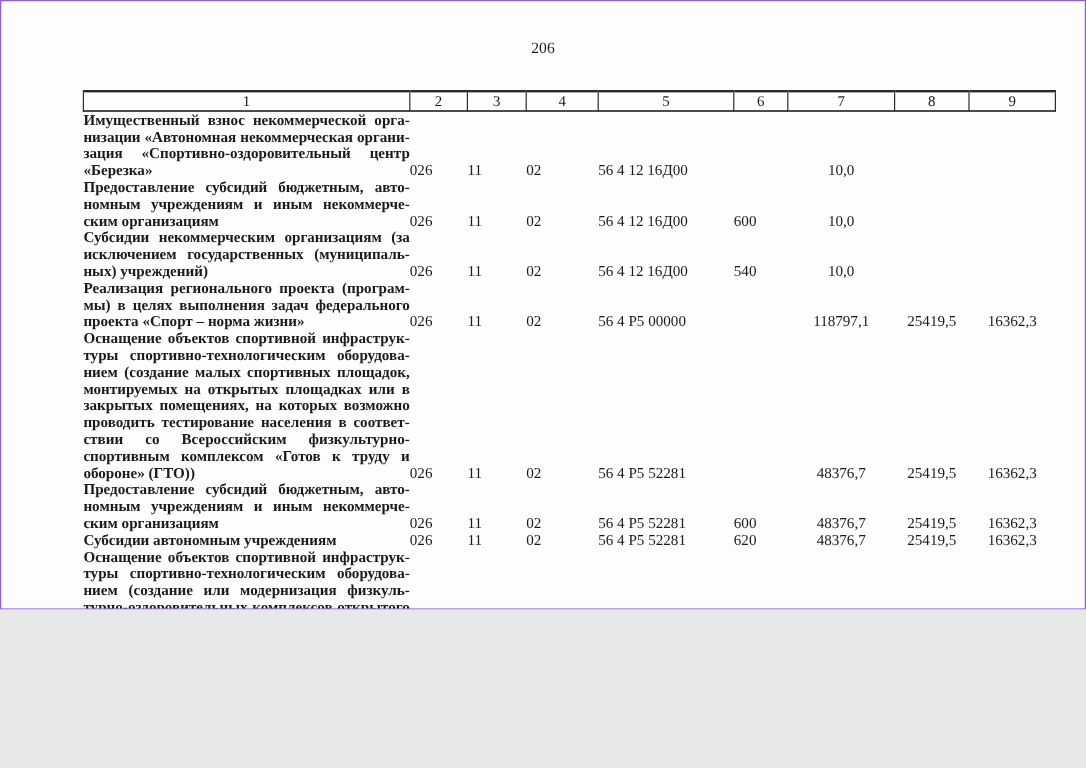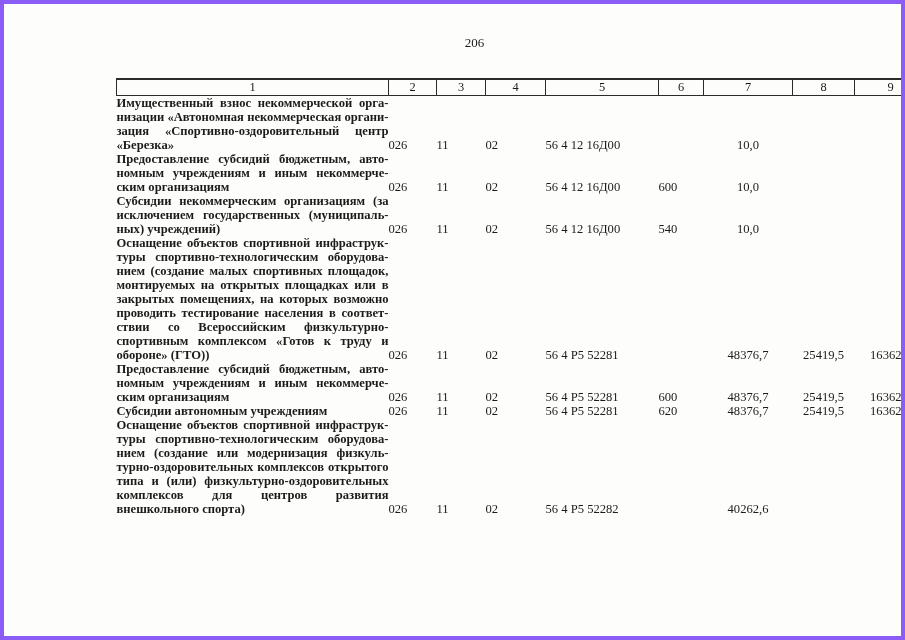--- a/index.html
+++ b/index.html
@@ -1,26 +1,25 @@
 <!DOCTYPE html>
 <html><head>
 <meta charset="utf-8">
 <style>
   html, body { margin: 0; padding: 0; background: #e8e8e8; }
   .page {
     width: 905px;
-    height: 640px;
+    height: 508px;
     box-sizing: border-box;
-    border: 4px solid #8b5cf6;
+    border: 1px solid #8b5cf6;
     background: #fdfdfb;
     font-family: "Liberation Serif", "DejaVu Serif", serif;
     color: #1b1b1b;
     position: relative;
     overflow: hidden;
-    padding-left: 44px;
   }
   .page-number {
     text-align: center;
     margin-top: 32px;
     font-size: 13px;
     line-height: 13px;
   }
   table.budget {
     border-collapse: collapse;
     table-layout: fixed;
@@ -112,20 +111,31 @@
           <td class="c2">026</td>
           <td class="c3">11</td>
           <td class="c4">02</td>
           <td class="c5">56 4 12 16Д00</td>
           <td class="c6">540</td>
           <td class="c7">10,0</td>
           <td class="c8"></td>
           <td class="c9"></td>
         </tr>
         <tr>
+          <td class="c1">Реализация регионального проекта (програм-мы) в целях выполнения задач федерального проекта «Спорт – норма жизни»</td>
+          <td class="c2">026</td>
+          <td class="c3">11</td>
+          <td class="c4">02</td>
+          <td class="c5">56 4 Р5 00000</td>
+          <td class="c6"></td>
+          <td class="c7">118797,1</td>
+          <td class="c8">25419,5</td>
+          <td class="c9">16362,3</td>
+        </tr>
+        <tr>
           <td class="c1">Оснащение объектов спортивной инфраструк-туры спортивно-технологическим оборудова-нием (создание малых спортивных площадок, монтируемых на открытых площадках или в закрытых помещениях, на которых возможно проводить тестирование населения в соответ-ствии со Всероссийским физкультурно-спортивным комплексом «Готов к труду и обороне» (ГТО))</td>
           <td class="c2">026</td>
           <td class="c3">11</td>
           <td class="c4">02</td>
           <td class="c5">56 4 Р5 52281</td>
           <td class="c6"></td>
           <td class="c7">48376,7</td>
           <td class="c8">25419,5</td>
           <td class="c9">16362,3</td>
         </tr>

